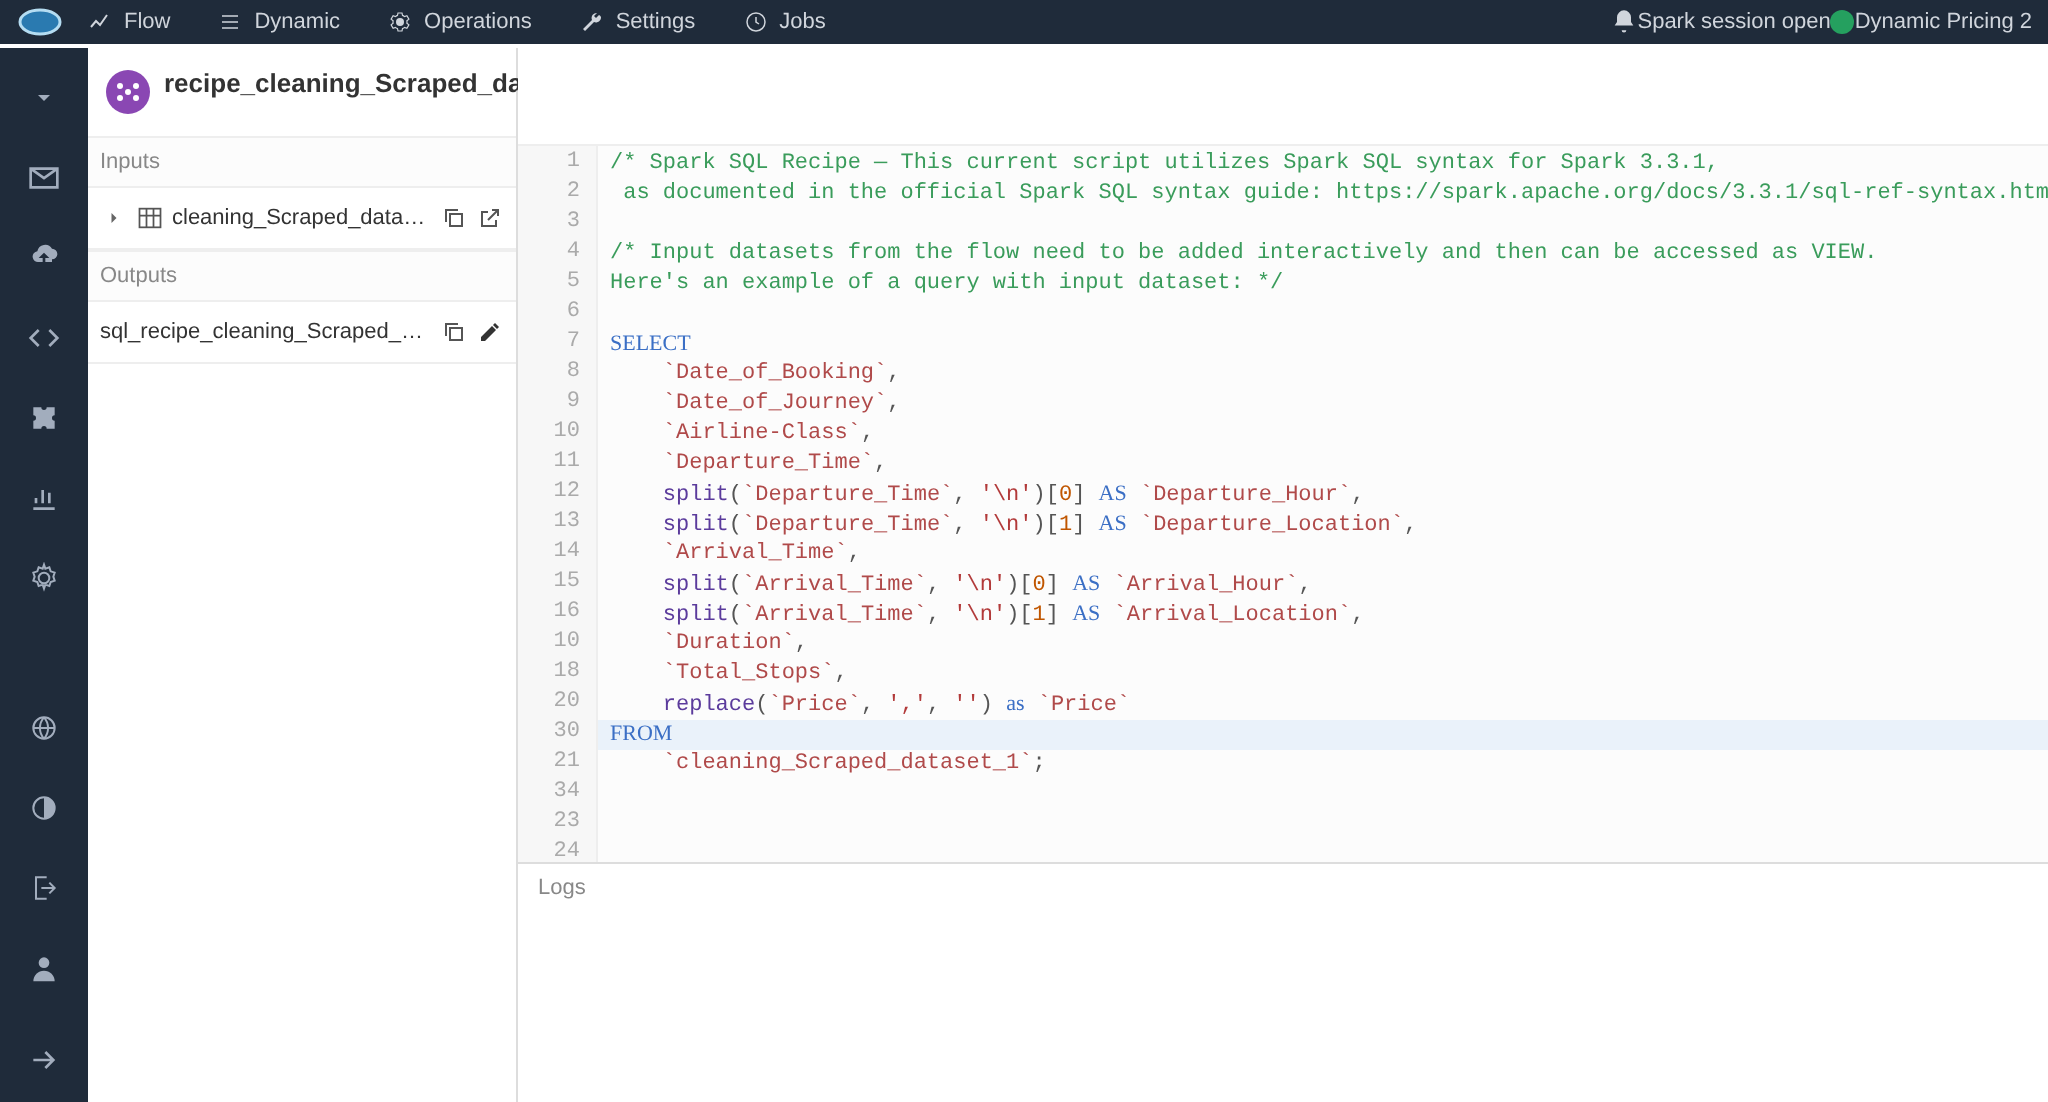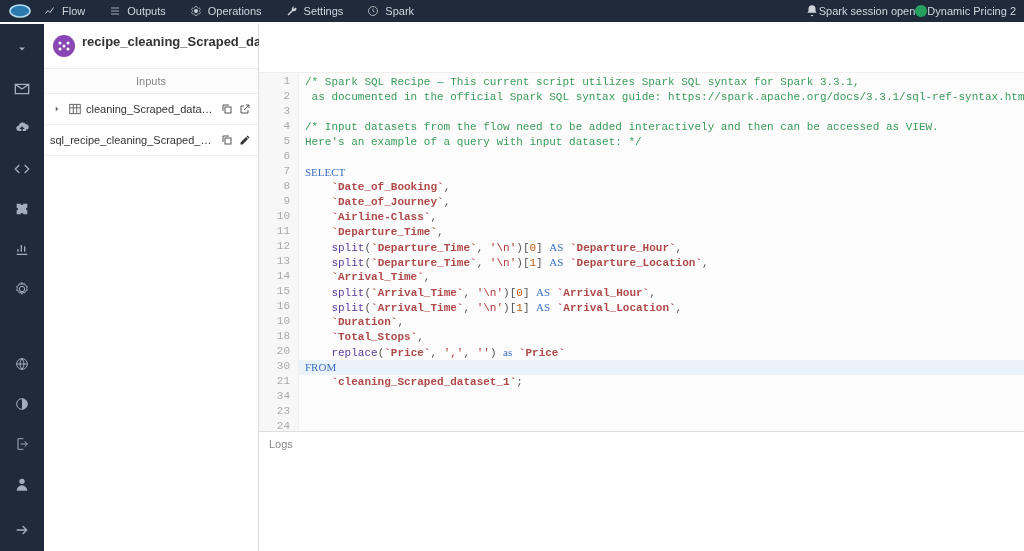--- a/index.html
+++ b/index.html
@@ -16,38 +16,38 @@
 .leftbar-icon { color: #a2adbd; width: 18px; height: 18px; display: flex; align-items: center; justify-content: center; cursor: pointer; }
 .leftbar-spacer { flex: 1; }
 
 .main { position: absolute; top: 24px; left: 44px; right: 0; height: 527px; display: flex; }
 
 .sidepanel { width: 215px; background: #fff; border-right: 1px solid #ddd; display: flex; flex-direction: column; }
 .recipe-header { display: flex; align-items: flex-start; padding: 10px 8px; gap: 6px; }
 .recipe-icon { width: 24px; height: 24px; display: flex; align-items: center; justify-content: center; flex-shrink: 0; }
 .recipe-title { font-size: 13px; font-weight: bold; color: #333; line-height: 1.3; flex: 1; }
 .edit-pencil { width: 12px; flex-shrink: 0; }
-.section-header { font-size: 11px; color: #888; text-align: center; padding: 6px; border-top: 1px solid #eee; border-bottom: 1px solid #eee; background: #fcfcfc; }
+.section-header { font-size: 11px; color: #888; padding: 6px; border-top: 1px solid #eee; border-bottom: 1px solid #eee; background: #fcfcfc; }
 .dataset-row { display: flex; align-items: center; padding: 8px 6px; gap: 4px; font-size: 11px; color: #333; border-bottom: 1px solid #eee; }
 .dataset-row .name { flex: 1; white-space: nowrap; overflow: hidden; text-overflow: ellipsis; }
 .small-icon { width: 14px; height: 14px; display: flex; align-items: center; justify-content: center; }
 
 .editor-area { flex: 1; display: flex; flex-direction: column; background: #fff; }
 .editor-toolbar { height: 48px; display: flex; align-items: center; justify-content: flex-end; padding: 0 12px; gap: 16px; }
 
 .code-container { flex: 1; display: flex; overflow: hidden; background: #fcfcfc; border-top: 1px solid #eee; }
 .gutter { width: 40px; background: #f7f7f7; padding-top: 2px; text-align: right; font-family: 'Courier New', monospace; font-size: 11px; color: #aaa; user-select: none; border-right: 1px solid #eee;}
 .gutter-line { height: 15px; padding-right: 8px; }
 .code { flex: 1; padding-top: 2px; font-family: 'Courier New', monospace; font-size: 11px; line-height: 15px; white-space: pre; overflow-x: hidden; color: #555; position: relative; }
 .code-line { height: 15px; padding-left: 6px; }
 .code-line.active { background: #eaf2fa; }
 
 .t-green { color: #3a9c5b; margin-top: 33px; } 
 .t-blue { color: #3b6fc5; font-family: Liberation Serif, serif; }  
-.t-id { color: #b04a4a; font-weight: bold; }    
+.t-id { color: #b04a4a; }    
 .t-fn { color: #5b3b9c; }    
 .t-num { color: #c05600; }   
 .t-str { color: #b23a3a; }   
 
 .logs { height: 120px; border-top: 1px solid #ddd; background: #fff; }
 .logs-header { display: flex; padding: 6px 10px; font-size: 11px; color: #888; }
 
 svg { display: block; }
 .icon-white { fill: #d0d5dc; }
 .icon-gray { fill: #a2adbd; }
@@ -69,21 +69,21 @@
           </svg>
         </span>
         <span>Flow</span>
       </div>
       <div class="topbar-nav-item">
         <span>
           <svg width="12" height="12" viewBox="0 0 24 24" fill="none" stroke="#d0d5dc" stroke-width="1.5">
             <path d="M4 6h16M4 12h16M4 18h16"></path>
           </svg>
         </span>
-        <span>Outputs</span>
+        <span>Dynamic</span>
       </div>
       <div class="topbar-nav-item">
         <span>
           <svg width="12" height="12" viewBox="0 0 24 24" fill="#d0d5dc">
             <path d="M12 8a4 4 0 100 8 4 4 0 000-8z"></path>
             <path d="M19 12a7 7 0 01-.1 1.2l2 1.6-2 3.4-2.4-.8a7 7 0 01-2 1.2L14 21h-4l-.5-2.4a7 7 0 01-2-1.2l-2.4.8-2-3.4 2-1.6A7 7 0 015 12a7 7 0 01.1-1.2l-2-1.6 2-3.4 2.4.8a7 7 0 012-1.2L10 3h4l.5 2.4a7 7 0 012 1.2l2.4-.8 2 3.4-2 1.6c.07.4.1.8.1 1.2z" fill="none" stroke="#d0d5dc" stroke-width="1.2"></path>
           </svg>
         </span>
         <span>Operations</span>
       </div>
@@ -95,21 +95,21 @@
         </span>
         <span>Settings</span>
       </div>
       <div class="topbar-nav-item">
         <span>
           <svg width="12" height="12" viewBox="0 0 24 24" fill="#d0d5dc">
             <circle cx="12" cy="12" r="9" fill="none" stroke="#d0d5dc" stroke-width="1.5"></circle>
             <path d="M12 7v5l3 2" fill="none" stroke="#d0d5dc" stroke-width="1.5"></path>
           </svg>
         </span>
-        <span>Spark</span>
+        <span>Jobs</span>
       </div>
     </div>
   <div class="topbar-right">
     <span>
       <svg width="14" height="14" viewBox="0 0 24 24" class="icon-white">
           <path d="M12 2a6 6 0 00-6 6v4l-2 3h16l-2-3V8a6 6 0 00-6-6zM10 19a2 2 0 104 0h-4z"></path>
         </svg>
     </span>
     <span>Spark session open</span>
     <span class="status-dot"></span>
@@ -227,20 +227,21 @@
             <path d="M4 16V4h12"></path>
           </svg>
         </span>
       <span class="small-icon">
           <svg width="12" height="12" viewBox="0 0 24 24" fill="none" stroke="#555" stroke-width="2">
             <path d="M14 4h6v6M20 4L10 14M18 14v6H4V6h6"></path>
           </svg>
         </span>
     </div>
 
+    <div class="section-header">Outputs</div>
     <div class="dataset-row">
       <span class="name">sql_recipe_cleaning_Scraped_dataset_1</span>
       <span class="small-icon">
           <svg width="12" height="12" viewBox="0 0 24 24" fill="none" stroke="#555" stroke-width="2">
             <rect x="8" y="8" width="12" height="12"></rect>
             <path d="M4 16V4h12"></path>
           </svg>
         </span>
       <span class="small-icon">
           <svg width="12" height="12" viewBox="0 0 24 24" fill="#333">

